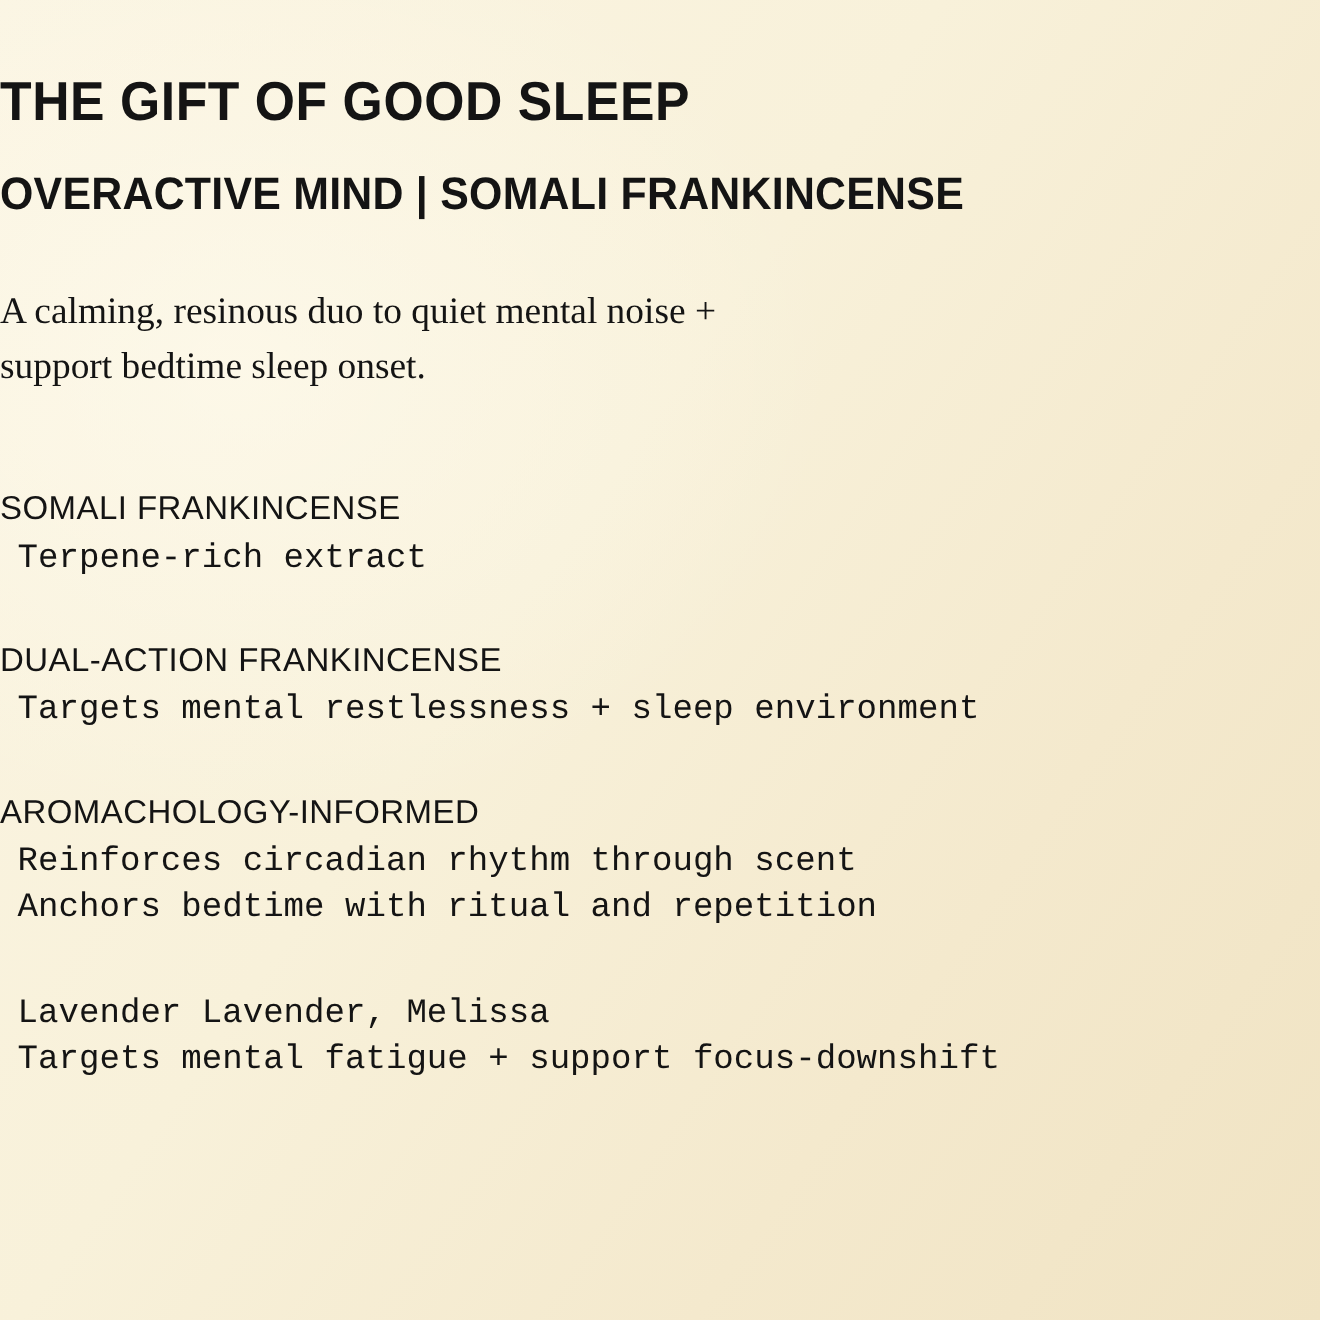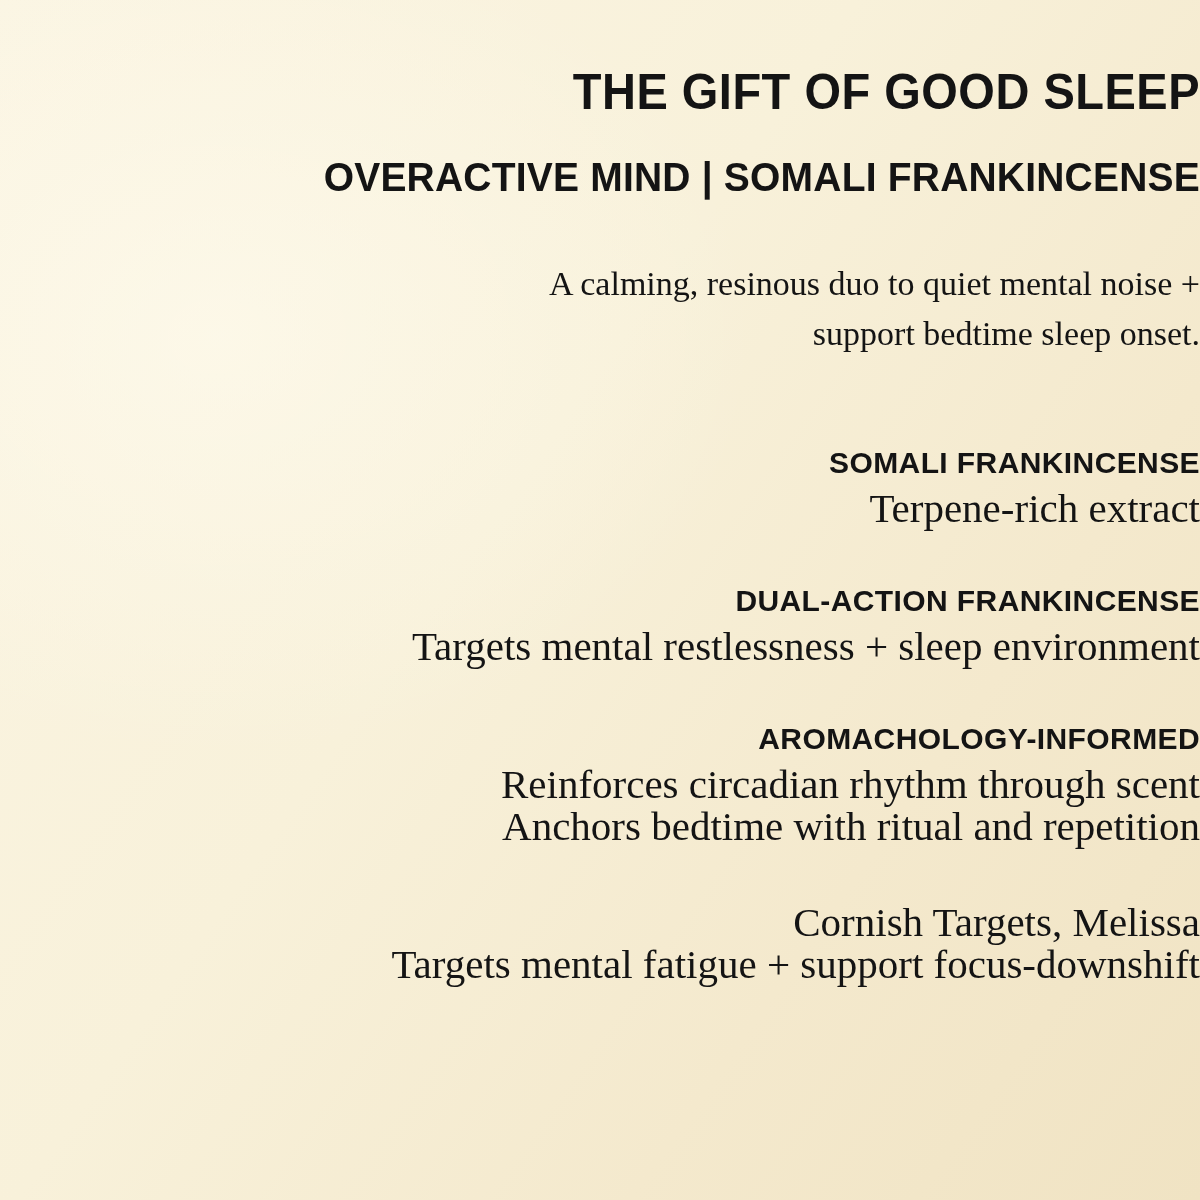--- a/index.html
+++ b/index.html
@@ -14,21 +14,21 @@
       radial-gradient(ellipse 900px 700px at 18% 28%, rgba(255,252,240,0.55) 0%, rgba(255,252,240,0) 60%),
       linear-gradient(125deg, #fbf5e3 0%, #f8f1da 42%, #f4e9cd 72%, #f0e3c3 100%);
     font-family: "Liberation Sans", sans-serif;
     color: #141414;
   }
   .card {
     width: 1200px;
     height: 1200px;
     box-sizing: border-box;
     padding-top: 66px;
-    text-align: right;
+    text-align: left;
     border-radius: 15px;
   }
   .title {
     font-family: "Liberation Sans", sans-serif;
     font-weight: bold;
     font-size: 47px;
     letter-spacing: 0.5px;
     line-height: 1.1;
     margin: 0;
     transform: scaleY(1.06);
@@ -49,30 +49,31 @@
     margin-top: 60px;
   }
   .sections {
     margin-top: 86px;
     display: flex;
     flex-direction: column;
     gap: 54px;
   }
   .section-heading {
     font-family: "Liberation Sans", sans-serif;
-    font-weight: bold;
+    font-weight: normal;
     font-size: 30px;
     letter-spacing: 0.4px;
     line-height: 1.2;
     margin: 0 0 6px 0;
   }
   .section-line {
-    font-family: Liberation Serif, serif;
-    font-size: 41px;
+    font-family: Liberation Mono, monospace;
+    font-size: 31px;
     line-height: 42px;
+    margin-left: 16px;
   }
 </style>
 </head>
 <body>
 
 <div class="card">
 
   <h1 class="title">THE GIFT OF GOOD SLEEP</h1>
 
   <div class="subtitle">OVERACTIVE MIND | SOMALI FRANKINCENSE</div>
@@ -94,18 +95,18 @@
       <div class="section-line">Targets mental restlessness + sleep environment</div>
     </div>
 
     <div class="section">
       <div class="section-heading">AROMACHOLOGY-INFORMED</div>
       <div class="section-line">Reinforces circadian rhythm through scent</div>
       <div class="section-line">Anchors bedtime with ritual and repetition</div>
     </div>
 
     <div class="section">
-      <div class="section-line">Cornish Targets, Melissa</div>
+      <div class="section-line">Lavender Lavender, Melissa</div>
       <div class="section-line">Targets mental fatigue + support focus-downshift</div>
     </div>
 
   </div>
 </div>
 
 </body></html>

